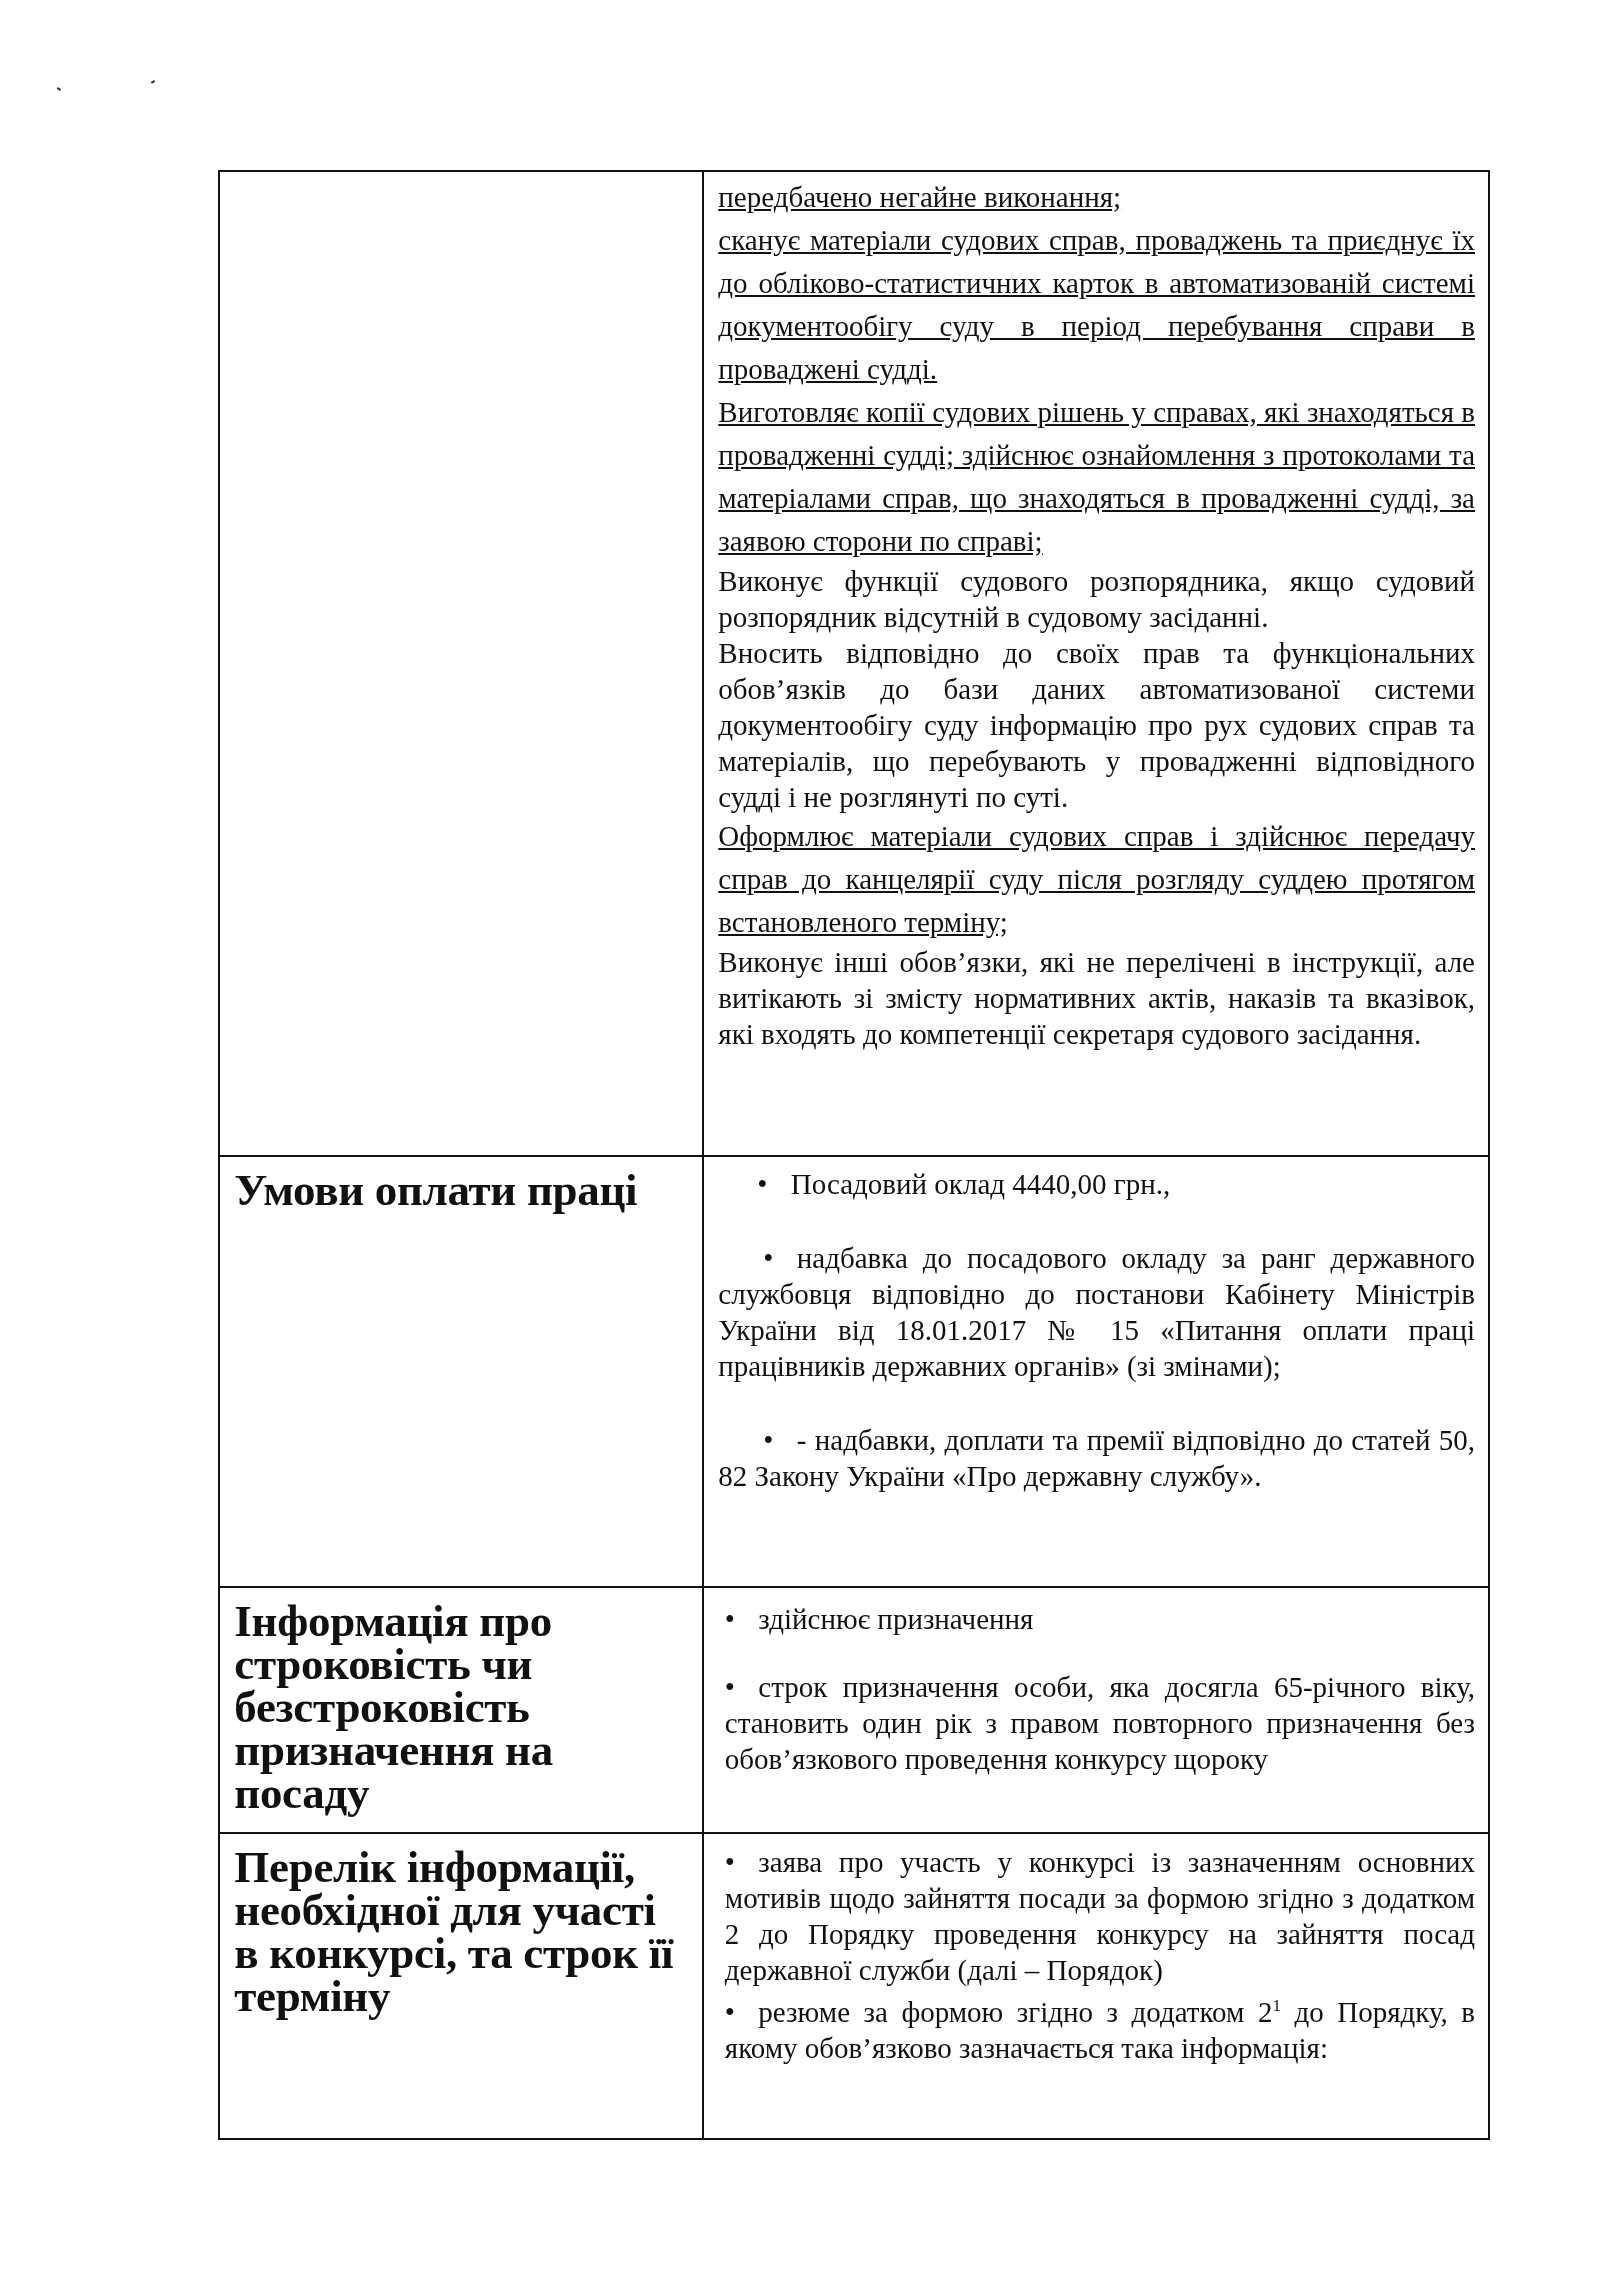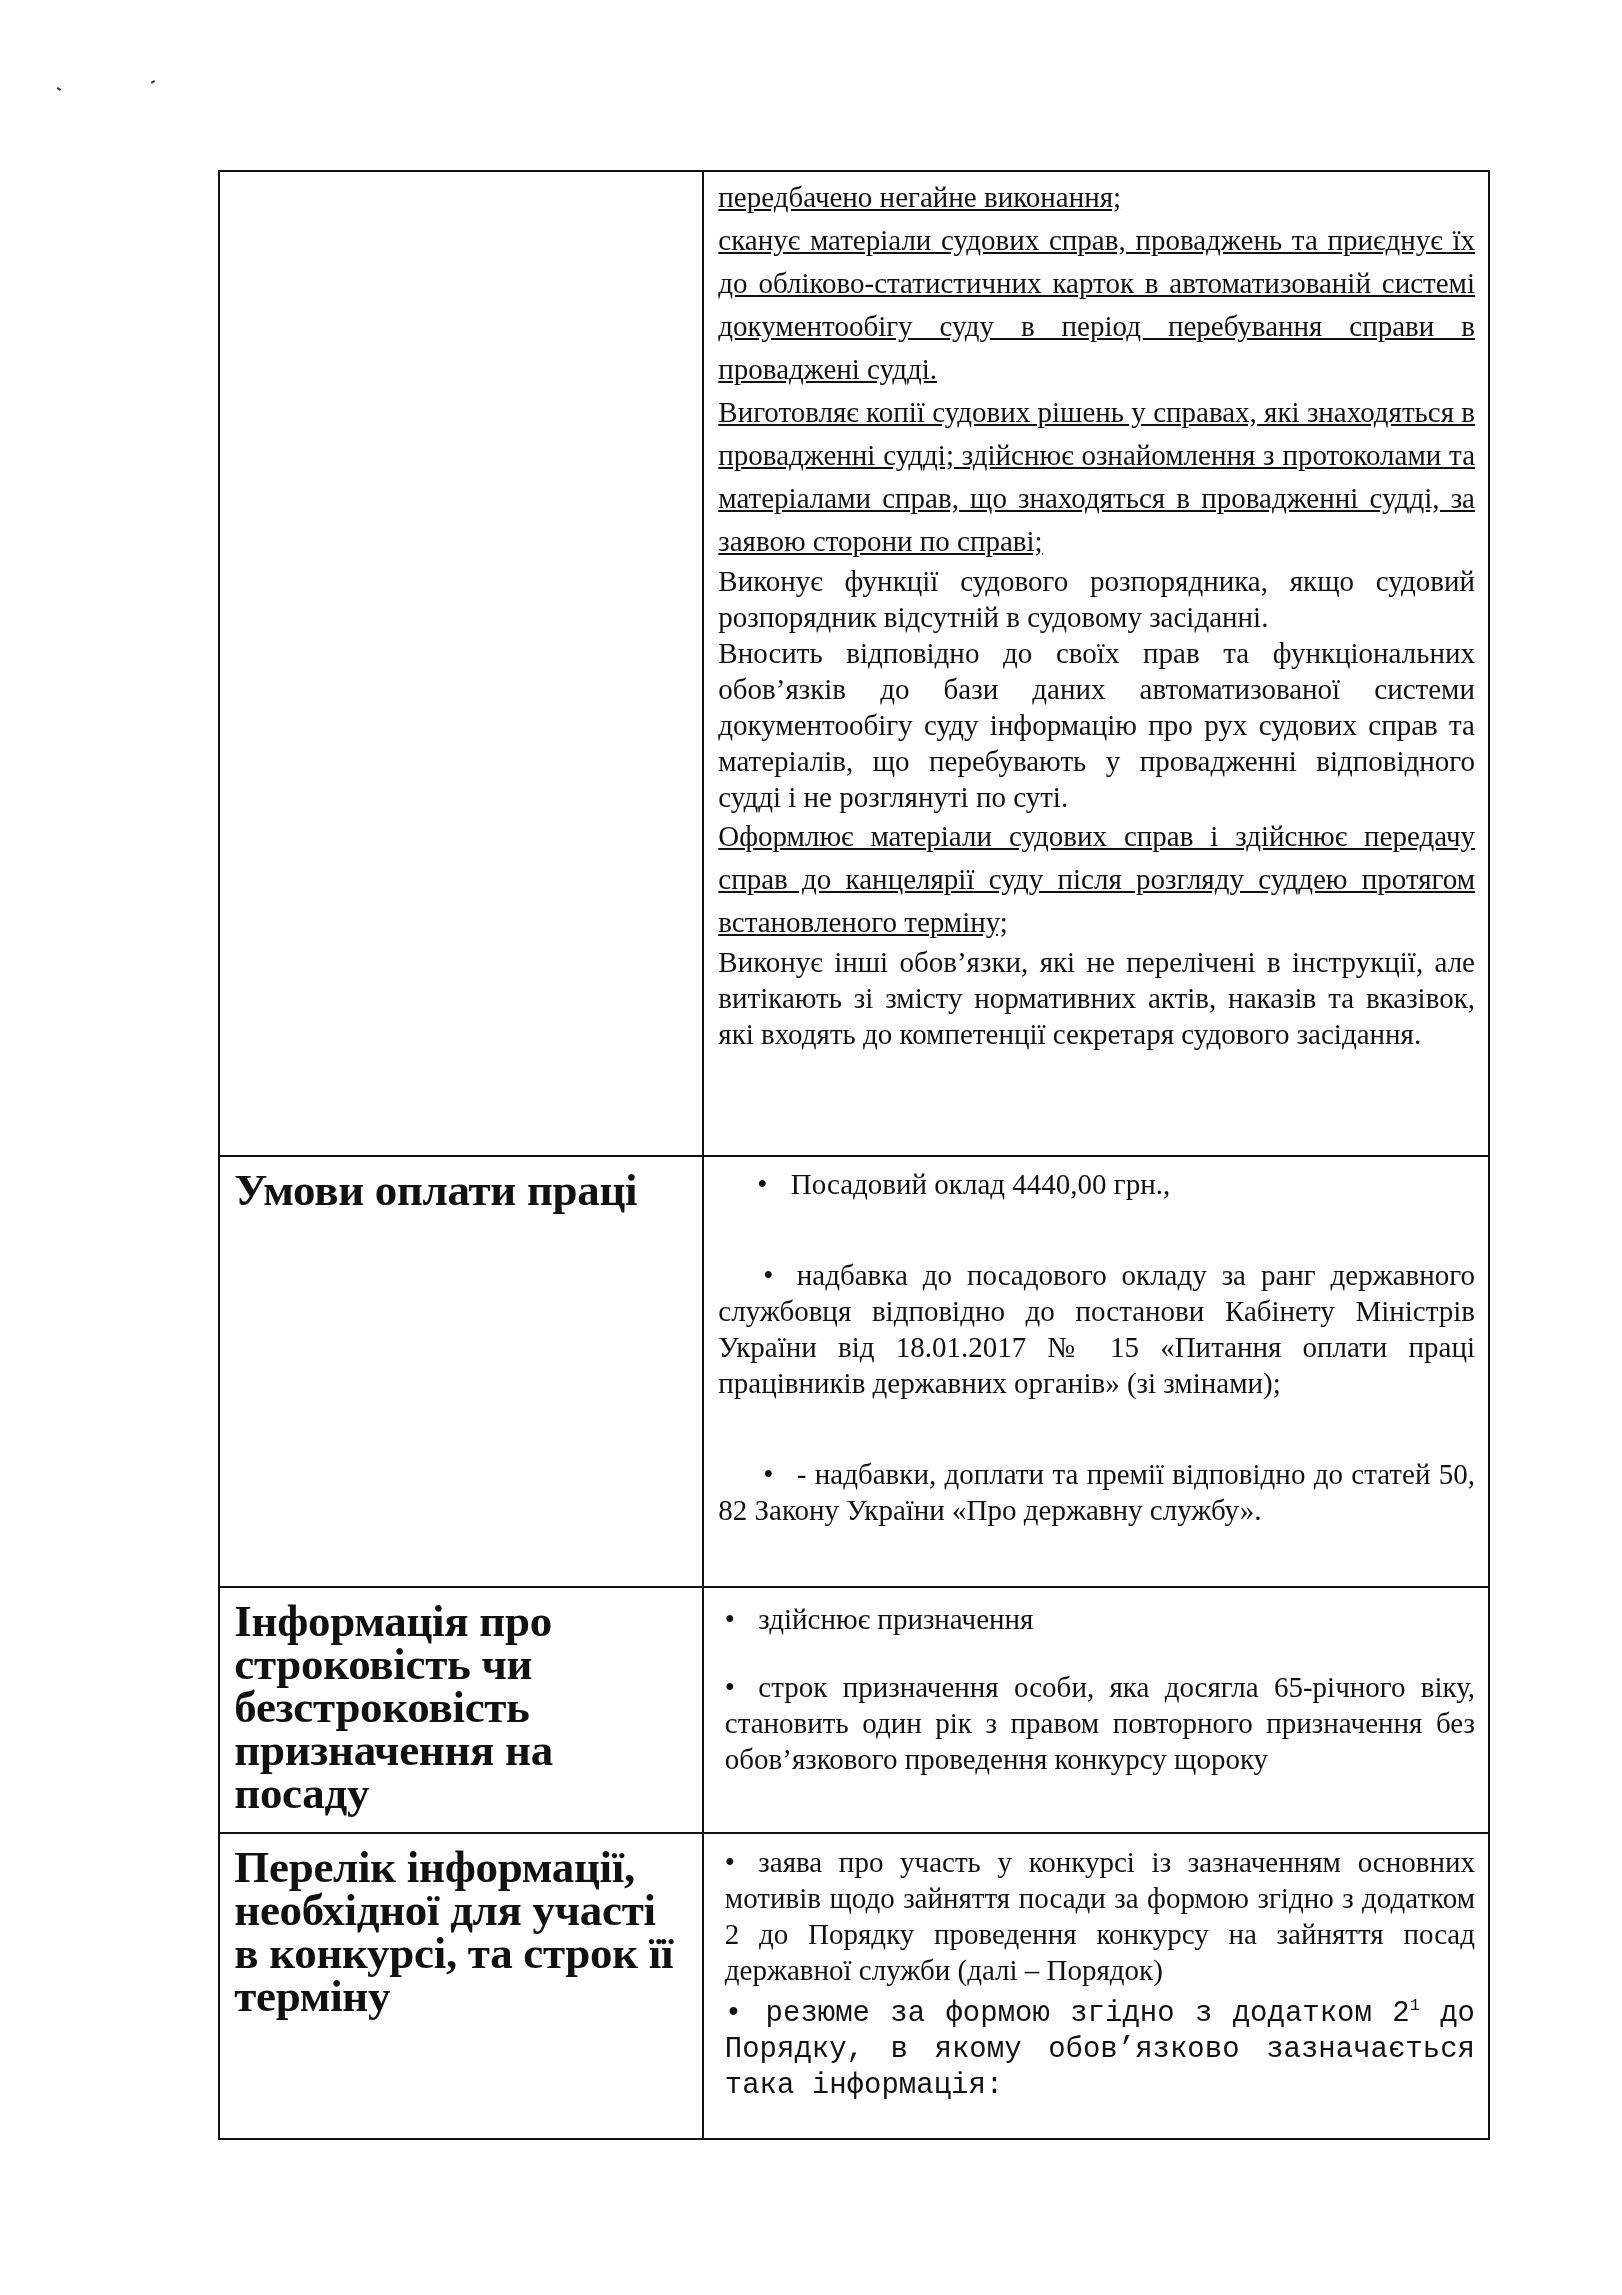--- a/index.html
+++ b/index.html
@@ -8,21 +8,21 @@
     .speck { position: absolute; width: 3.9px; height: 1.9px; background: #333; transform: rotate(35deg); }
     table.doc { position: absolute; left: 218px; top: 170px; width: 1271px; border-collapse: collapse; table-layout: fixed; }
     table.doc td { border: 2.6px solid #111; vertical-align: top; padding: 0; }
     col.c1 { width: 484px; } col.c2 { width: 786px; }
     .lbl { font-weight: bold; font-size: 45px; line-height: 43px; padding: 11.7px 14.3px 0 14.3px; letter-spacing: -0.3px; }
     .cell { padding: 3.9px 13px 9px 14.3px; font-size: 29px; text-align: justify; }
     .p { margin: 0; }
     .lh-wide { line-height: 43px; text-decoration: underline; }
     .lh-tight { line-height: 36px; }
     .bullet::before { content: "\2022"; font-size: 29px; margin-right: 23.4px; }
-    .ind-bullet { text-indent: 45px; margin-top: 17px; }
+    .ind-bullet { text-indent: 45px; }
     .first-bullet { padding-left: 39px; }
     .gap { height: 32.5px; }
     .gap2 { height: 38px; }
     sup { font-size: 17px; }
   </style>
 </head>
 <body>
 
 <span class="speck" style="left:57px;top:88px;"></span>
 <span class="speck" style="left:151px;top:81px;transform:rotate(-30deg);"></span>
@@ -79,19 +79,19 @@
     </td>
   </tr>
 
   <tr style="height:306px;">
     <td>
           <div class="lbl">Перелік інформації, необхідної для участі в конкурсі, та строк її терміну</div>
         </td>
     <td>
       <div class="cell">
         <p class="p lh-tight bullet" style="padding-left:6.5px;padding-top:6.5px;">заява про участь у конкурсі із зазначенням основних мотивів щодо зайняття посади за формою згідно з додатком 2 до Порядку проведення конкурсу на зайняття посад державної служби (далі – Порядок)</p>
-        <p class="p lh-tight bullet" style="padding-left:6.5px;font-family:Liberation Mono, monospace;"><span>резюме за формою згідно з додатком 2</span><sup>1</sup><span> до Порядку, в якому обов’язково зазначається така інформація:</span></p>
+        <p class="p lh-tight bullet" style="padding-left:6.5px;"><span>резюме за формою згідно з додатком 2</span><sup>1</sup><span> до Порядку, в якому обов’язково зазначається така інформація:</span></p>
       </div>
     </td>
   </tr>
 </tbody>
   </table>
 
 
 </body></html>

